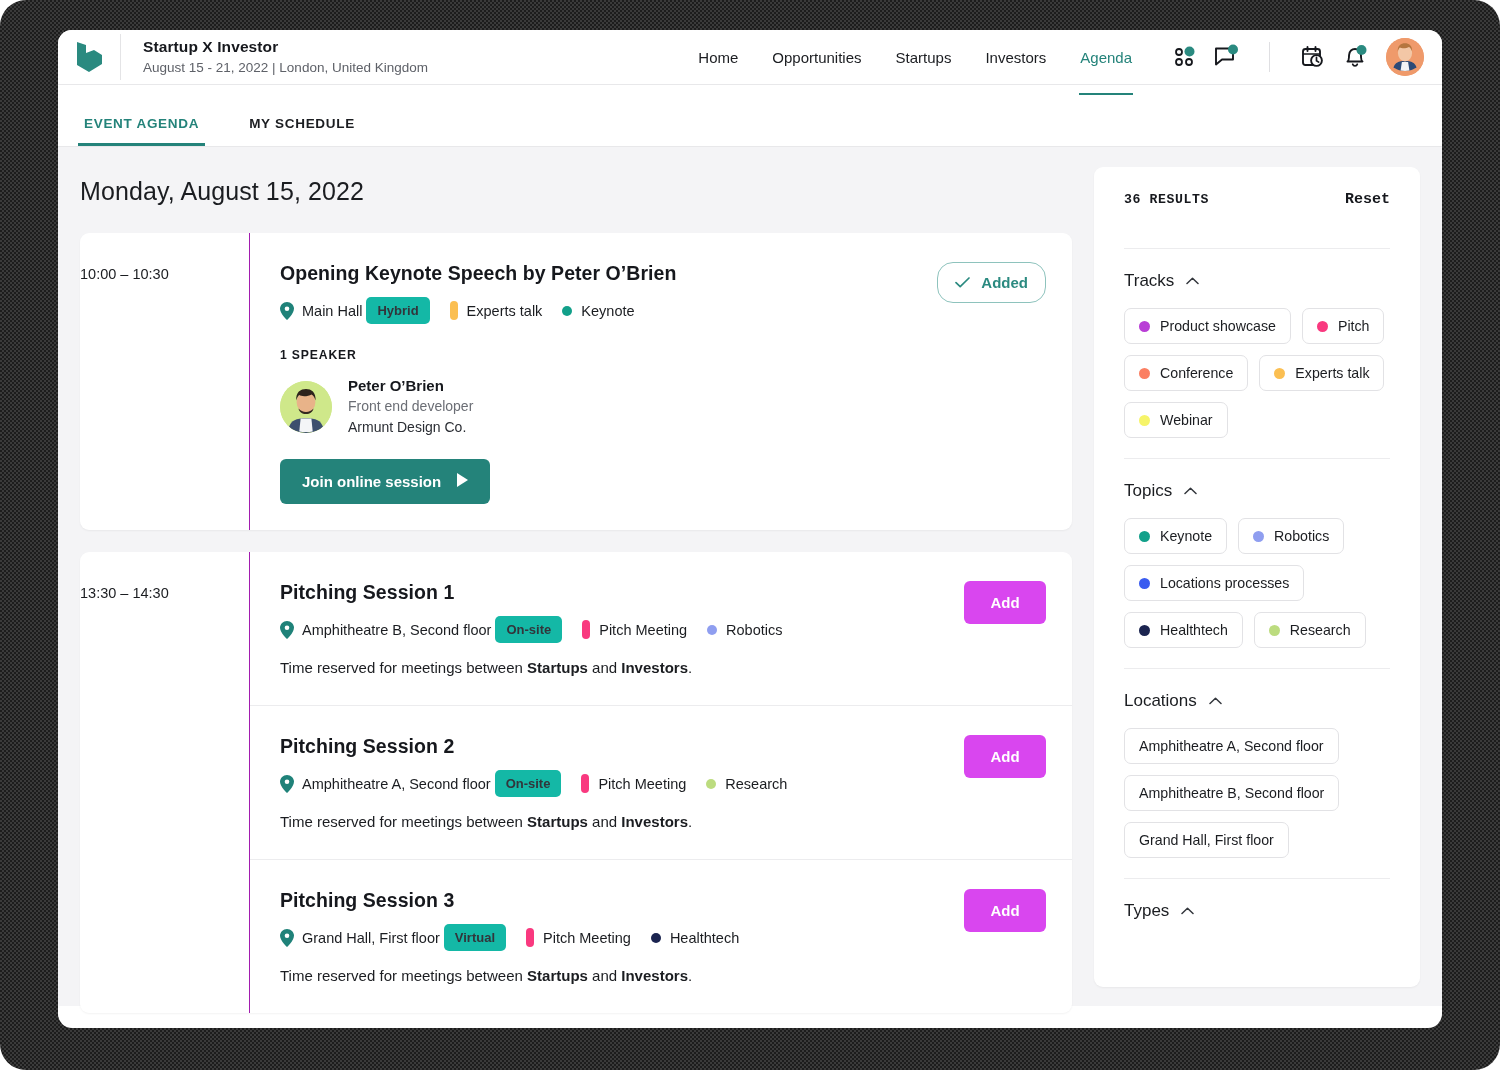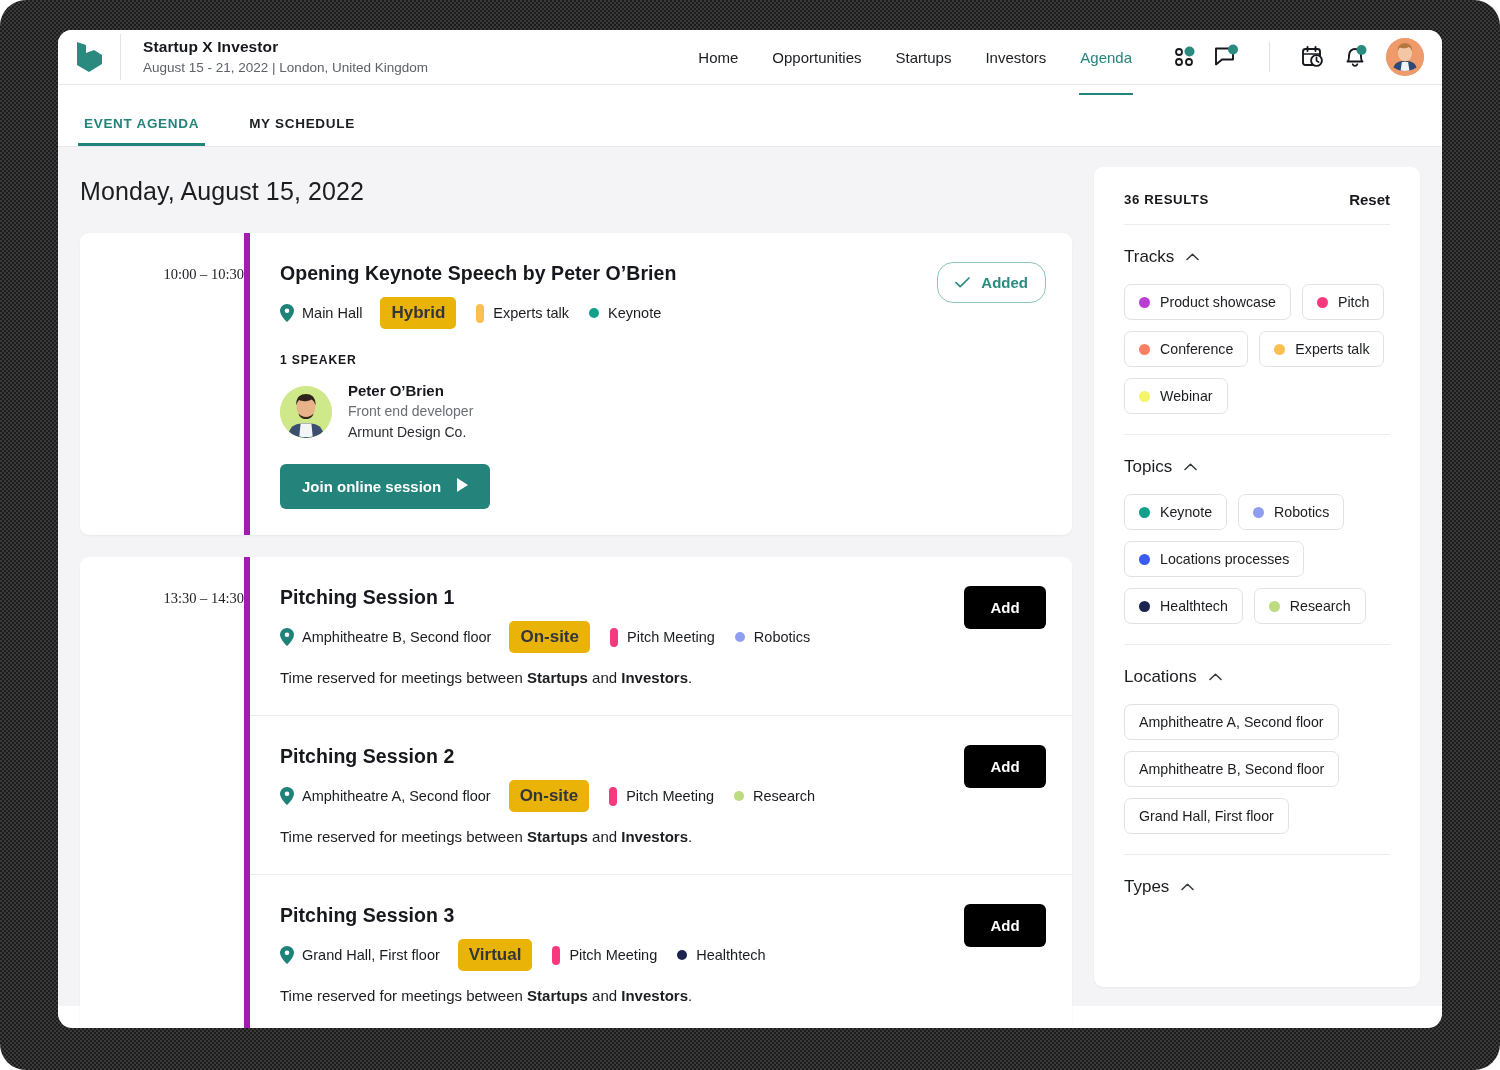--- a/index.html
+++ b/index.html
@@ -120,47 +120,46 @@
 
   .card {
     background: #fff;
     border-radius: 9px;
     margin-bottom: 22px;
     display: flex;
     box-shadow: 0 1px 2px rgba(22,24,29,.05);
   }
   .time-col {
     width: 170px; flex: none;
-    border-right: 6px solid #a21caf;
+    border-right: 1px solid #a21caf;
     padding-top: 33px;
-    text-align: right;
-    font-family: Liberation Serif, serif;
+    text-align: left;
   }
   .time-text { font-size: 14.5px; color: #1b1d21; }
   .sessions { flex: 1 1 auto; min-width: 0; }
   .session {
     padding: 27px 26px 26px 30px;
     display: flex;
   }
   .session + .session { border-top: 1px solid #ececee; }
   .session-main { flex: 1 1 auto; min-width: 0; }
   .session-title {
     font-size: 19.5px; font-weight: bold; color: #16181d;
     line-height: 26px; letter-spacing: .05px;
   }
   .meta-row {
     display: flex; align-items: center; flex-wrap: wrap;
     gap: 0; margin-top: 11px;
   }
-  .meta-loc { display: flex; align-items: center; gap: 8px; margin-right: 18px; }
+  .meta-loc { display: flex; align-items: center; gap: 8px; margin-right: 4px; }
   .pin { width: 14px; height: 18px; display:block; }
   .meta-loc-text { font-size: 14.5px; color: #1b1d21; }
   .chip-mode {
-    background: #eab308; border-radius: 5px;
-    font-size: 17px; font-weight: bold; color: #32353b;
+    background: #14b8a6; border-radius: 5px;
+    font-size: 13px; font-weight: bold; color: #32353b;
     padding: 6px 11px; margin-right: 20px; text-align: right;
   }
   .tag { display: flex; align-items: center; gap: 9px; margin-right: 20px; }
   .tag-bar { width: 8px; height: 19px; border-radius: 4px; flex: none; }
   .tag-dot { width: 10px; height: 10px; border-radius: 50%; flex: none; }
   .tag-text { font-size: 14.5px; color: #1b1d21; }
 
   .speakers-label {
     font-size: 12.2px; font-weight: bold; letter-spacing: .85px;
     color: #16181d; margin-top: 24px; text-transform: uppercase;
@@ -187,21 +186,21 @@
     width: 0; height: 0;
     border-left: 11px solid #fff;
     border-top: 7px solid transparent;
     border-bottom: 7px solid transparent;
   }
   .desc { font-size: 15px; color: #1b1d21; margin-top: 14px; line-height: 22px; }
   .desc b { font-weight: bold; }
 
   .action-col { flex: none; padding-left: 18px; padding-top: 2px; }
   .btn-add {
-    background: #000000; color: #fff; border: none;
+    background: #d946ef; color: #fff; border: none;
     border-radius: 6px; font-size: 15px; font-weight: bold;
     padding: 13px 0; width: 82px; text-align: center;
     cursor: pointer; font-family: inherit;
   }
   .btn-added {
     background: #fff; color: #2b8a80;
     border: 1px solid #8ec3bd; border-radius: 16px;
     font-size: 15px; font-weight: bold;
     padding: 11px 17px; cursor: pointer;
     display: inline-flex; align-items: center; gap: 11px;
@@ -212,21 +211,21 @@
   
   .filters-col { width: 370px; flex: none; padding: 20px 22px 0 22px; }
   .panel {
     background: #fff; border-radius: 9px;
     padding: 24px 30px 30px 30px;
     min-height: 820px;
     box-shadow: 0 1px 2px rgba(22,24,29,.05);
   }
   .panel-head {
     display: flex; align-items: center; justify-content: space-between;
-    padding-bottom: 16px; border-bottom: 1px solid #ececee;
+    padding-bottom: 40px; border-bottom: 1px solid #ececee; font-family: Liberation Mono, monospace;
   }
   .results-count {
     font-size: 13.2px; font-weight: bold; letter-spacing: .6px;
     color: #16181d; text-transform: uppercase;
   }
   .reset-btn {
     font-size: 15px; font-weight: bold; color: #16181d;
     background: none; border: none; cursor: pointer; font-family: inherit;
     padding: 0;
   }

